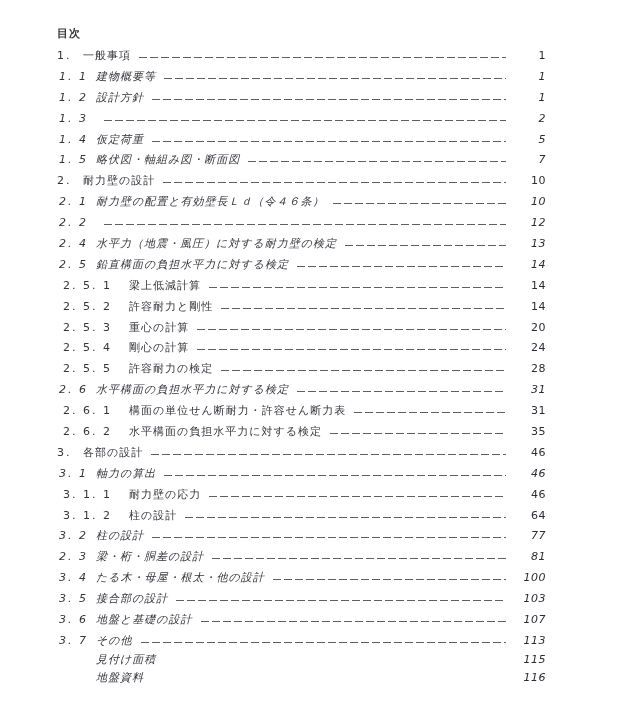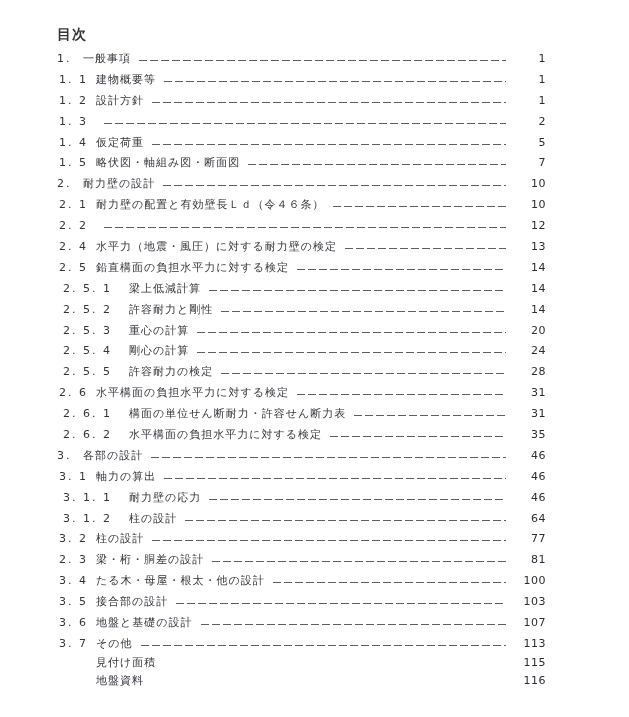--- a/index.html
+++ b/index.html
@@ -6,38 +6,38 @@
   body{
     width:629px;height:717px;
     background:#ffffff;
     font-family:"DejaVu Sans","Liberation Sans",sans-serif;
     color:var(--text-color,#34343c);
     overflow:hidden;
   }
   .doc{padding-top:26px;}
   .page-title{
     margin-left:57px;
-    font-size:14px;
+    font-size:11px;
     font-weight:bold;
     letter-spacing:1px;
     margin-bottom:4px;
   }
   .toc{
     margin-left:57px;
     width:489px;
   }
   .row{
     display:flex;
     align-items:center;
     height:20.9px;
     font-size:11px;
   }
   .row.compact{height:17.5px;}
   .row.level-1{padding-left:0;}
-  .row.level-2{padding-left:2px;}
+  .row.level-2{padding-left:2px;font-style:italic;}
   .row.level-3{padding-left:6px;}
   .num{
     flex:none;
     display:inline-block;
     letter-spacing:2px;
     white-space:pre;
   }
   .level-1 .num{width:26px;}
   .level-2 .num{width:37px;}
   .level-3 .num{width:66px;}

